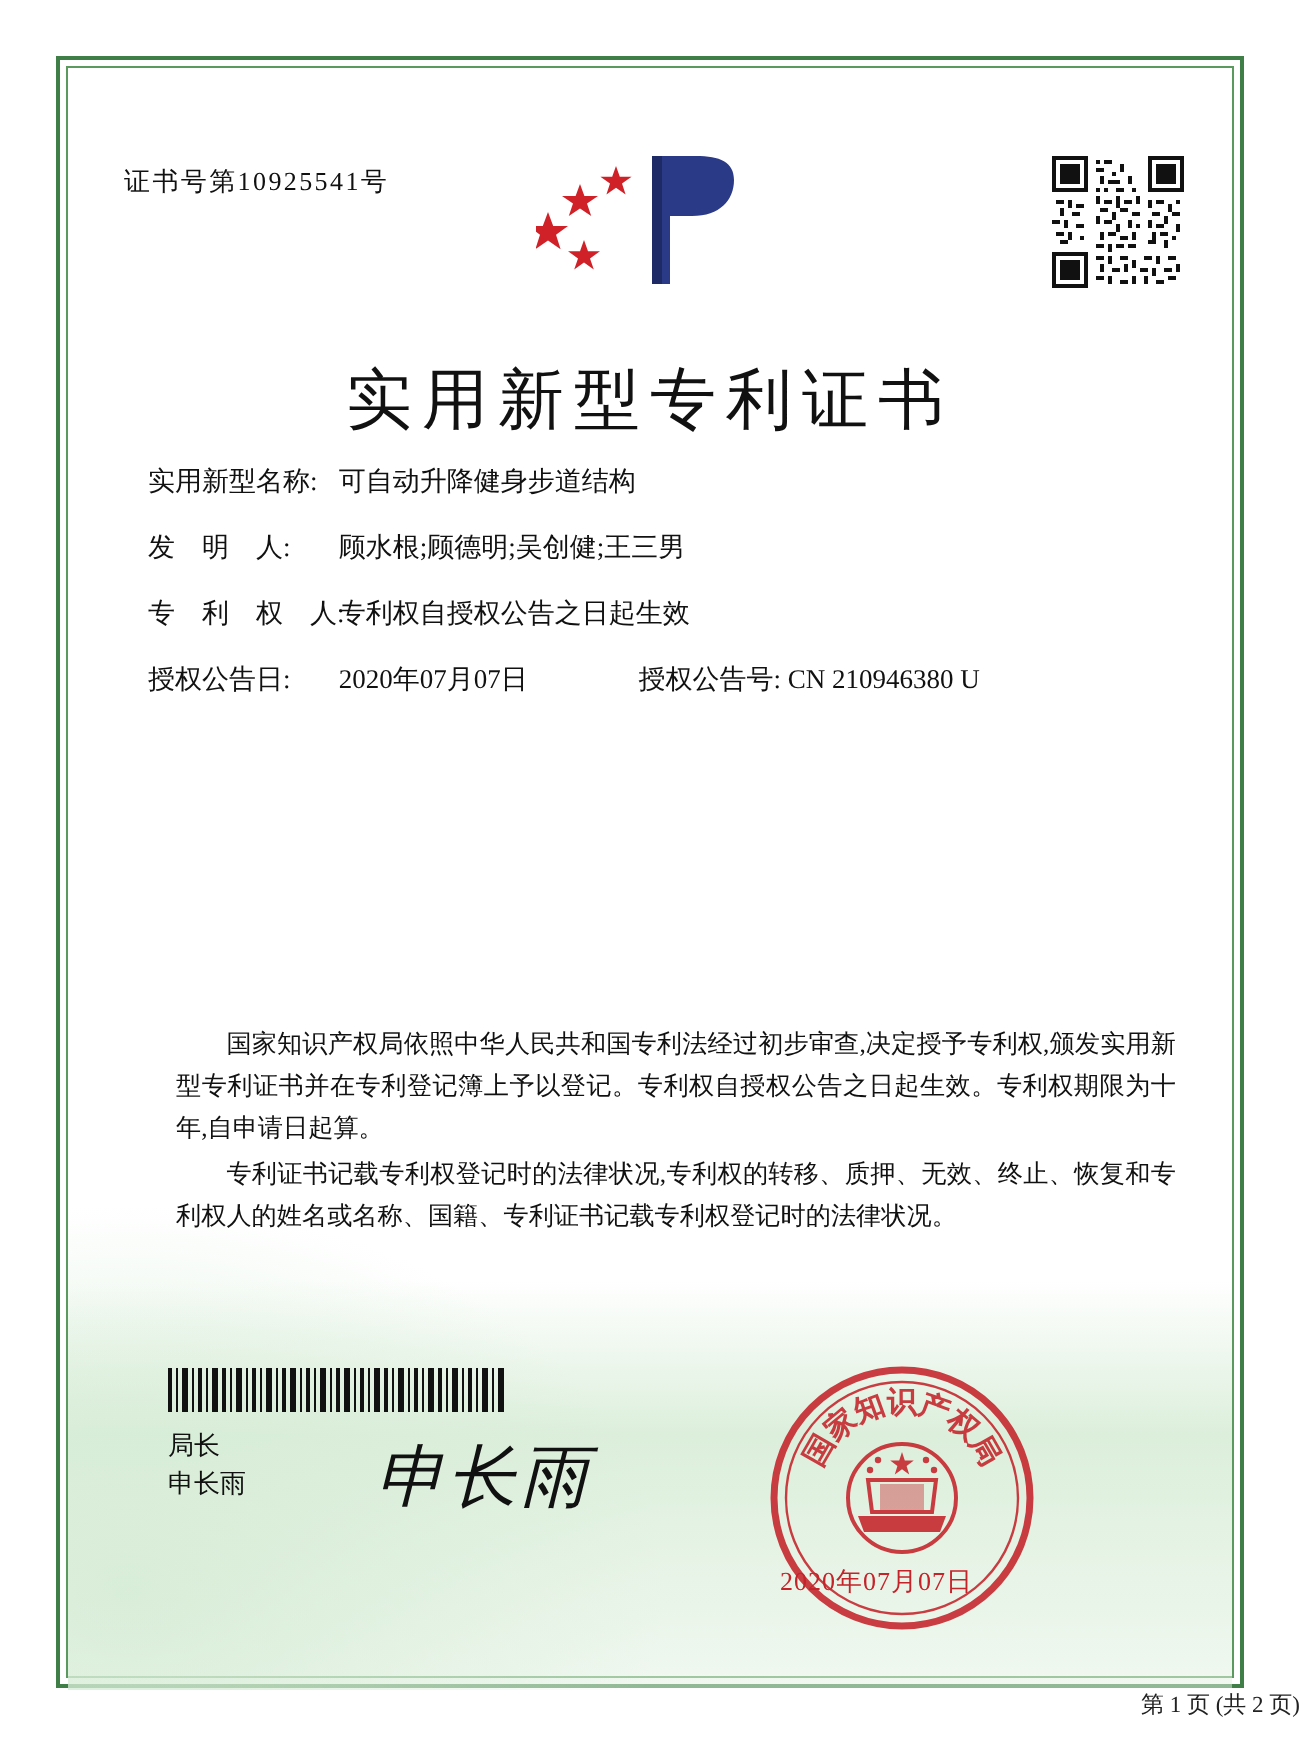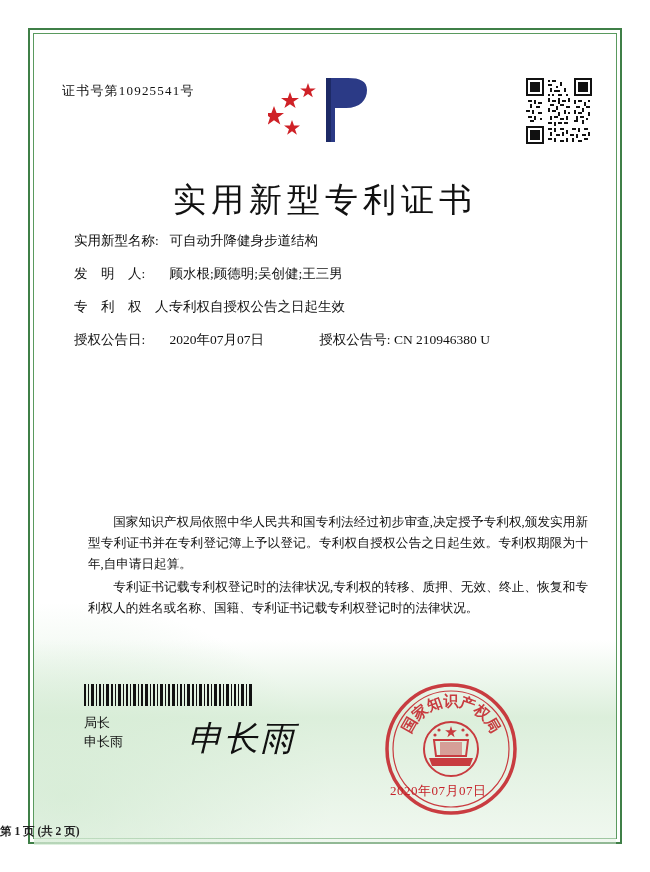--- a/index.html
+++ b/index.html
@@ -180,25 +180,24 @@
     left: 390px;
     top: 782px;
     font-size: 13px;
     color: #c5232a;
     letter-spacing: 0.5px;
   }
 
   .page-footer {
     position: absolute;
     left: 0; right: 0;
-    top: 824px;
-    text-align: left;
+    top: 845px;
+    text-align: right;
     font-size: 11.5px;
     color: #222;
-    font-weight: bold;
   }
 </style>
 </head>
 <body>
 
 <div class="certificate">
 
   <div class="border-outer"></div>
   <div class="border-inner"></div>
   <div class="wash-left"></div>

